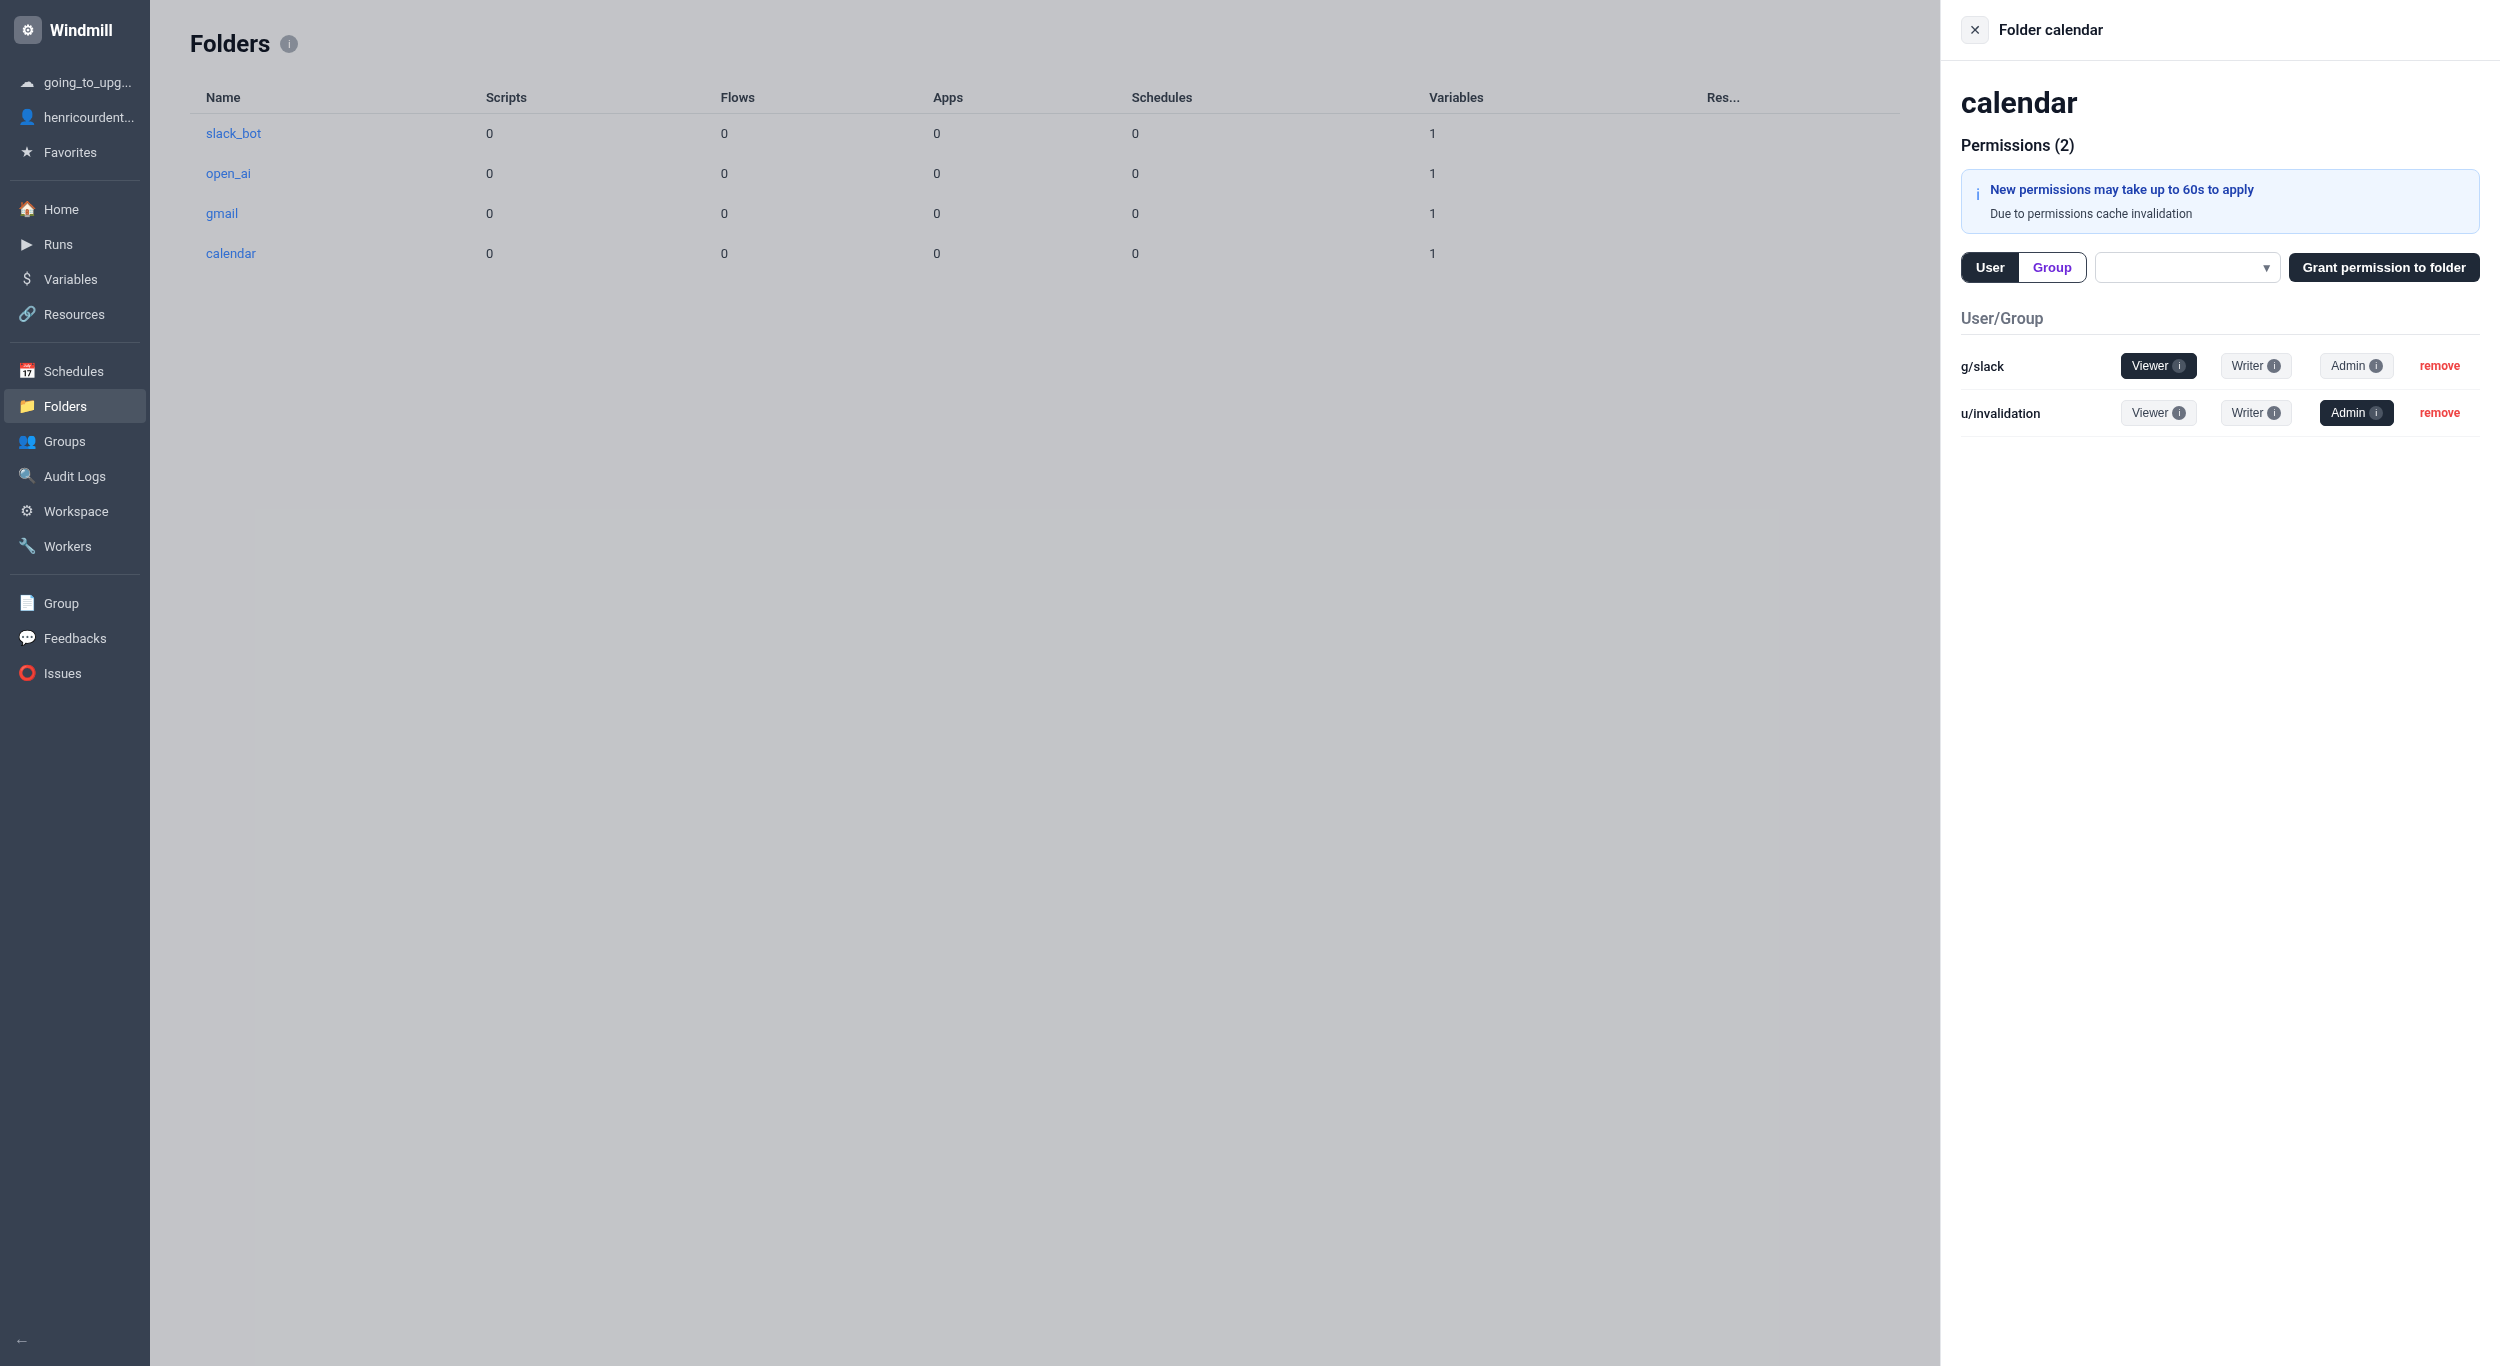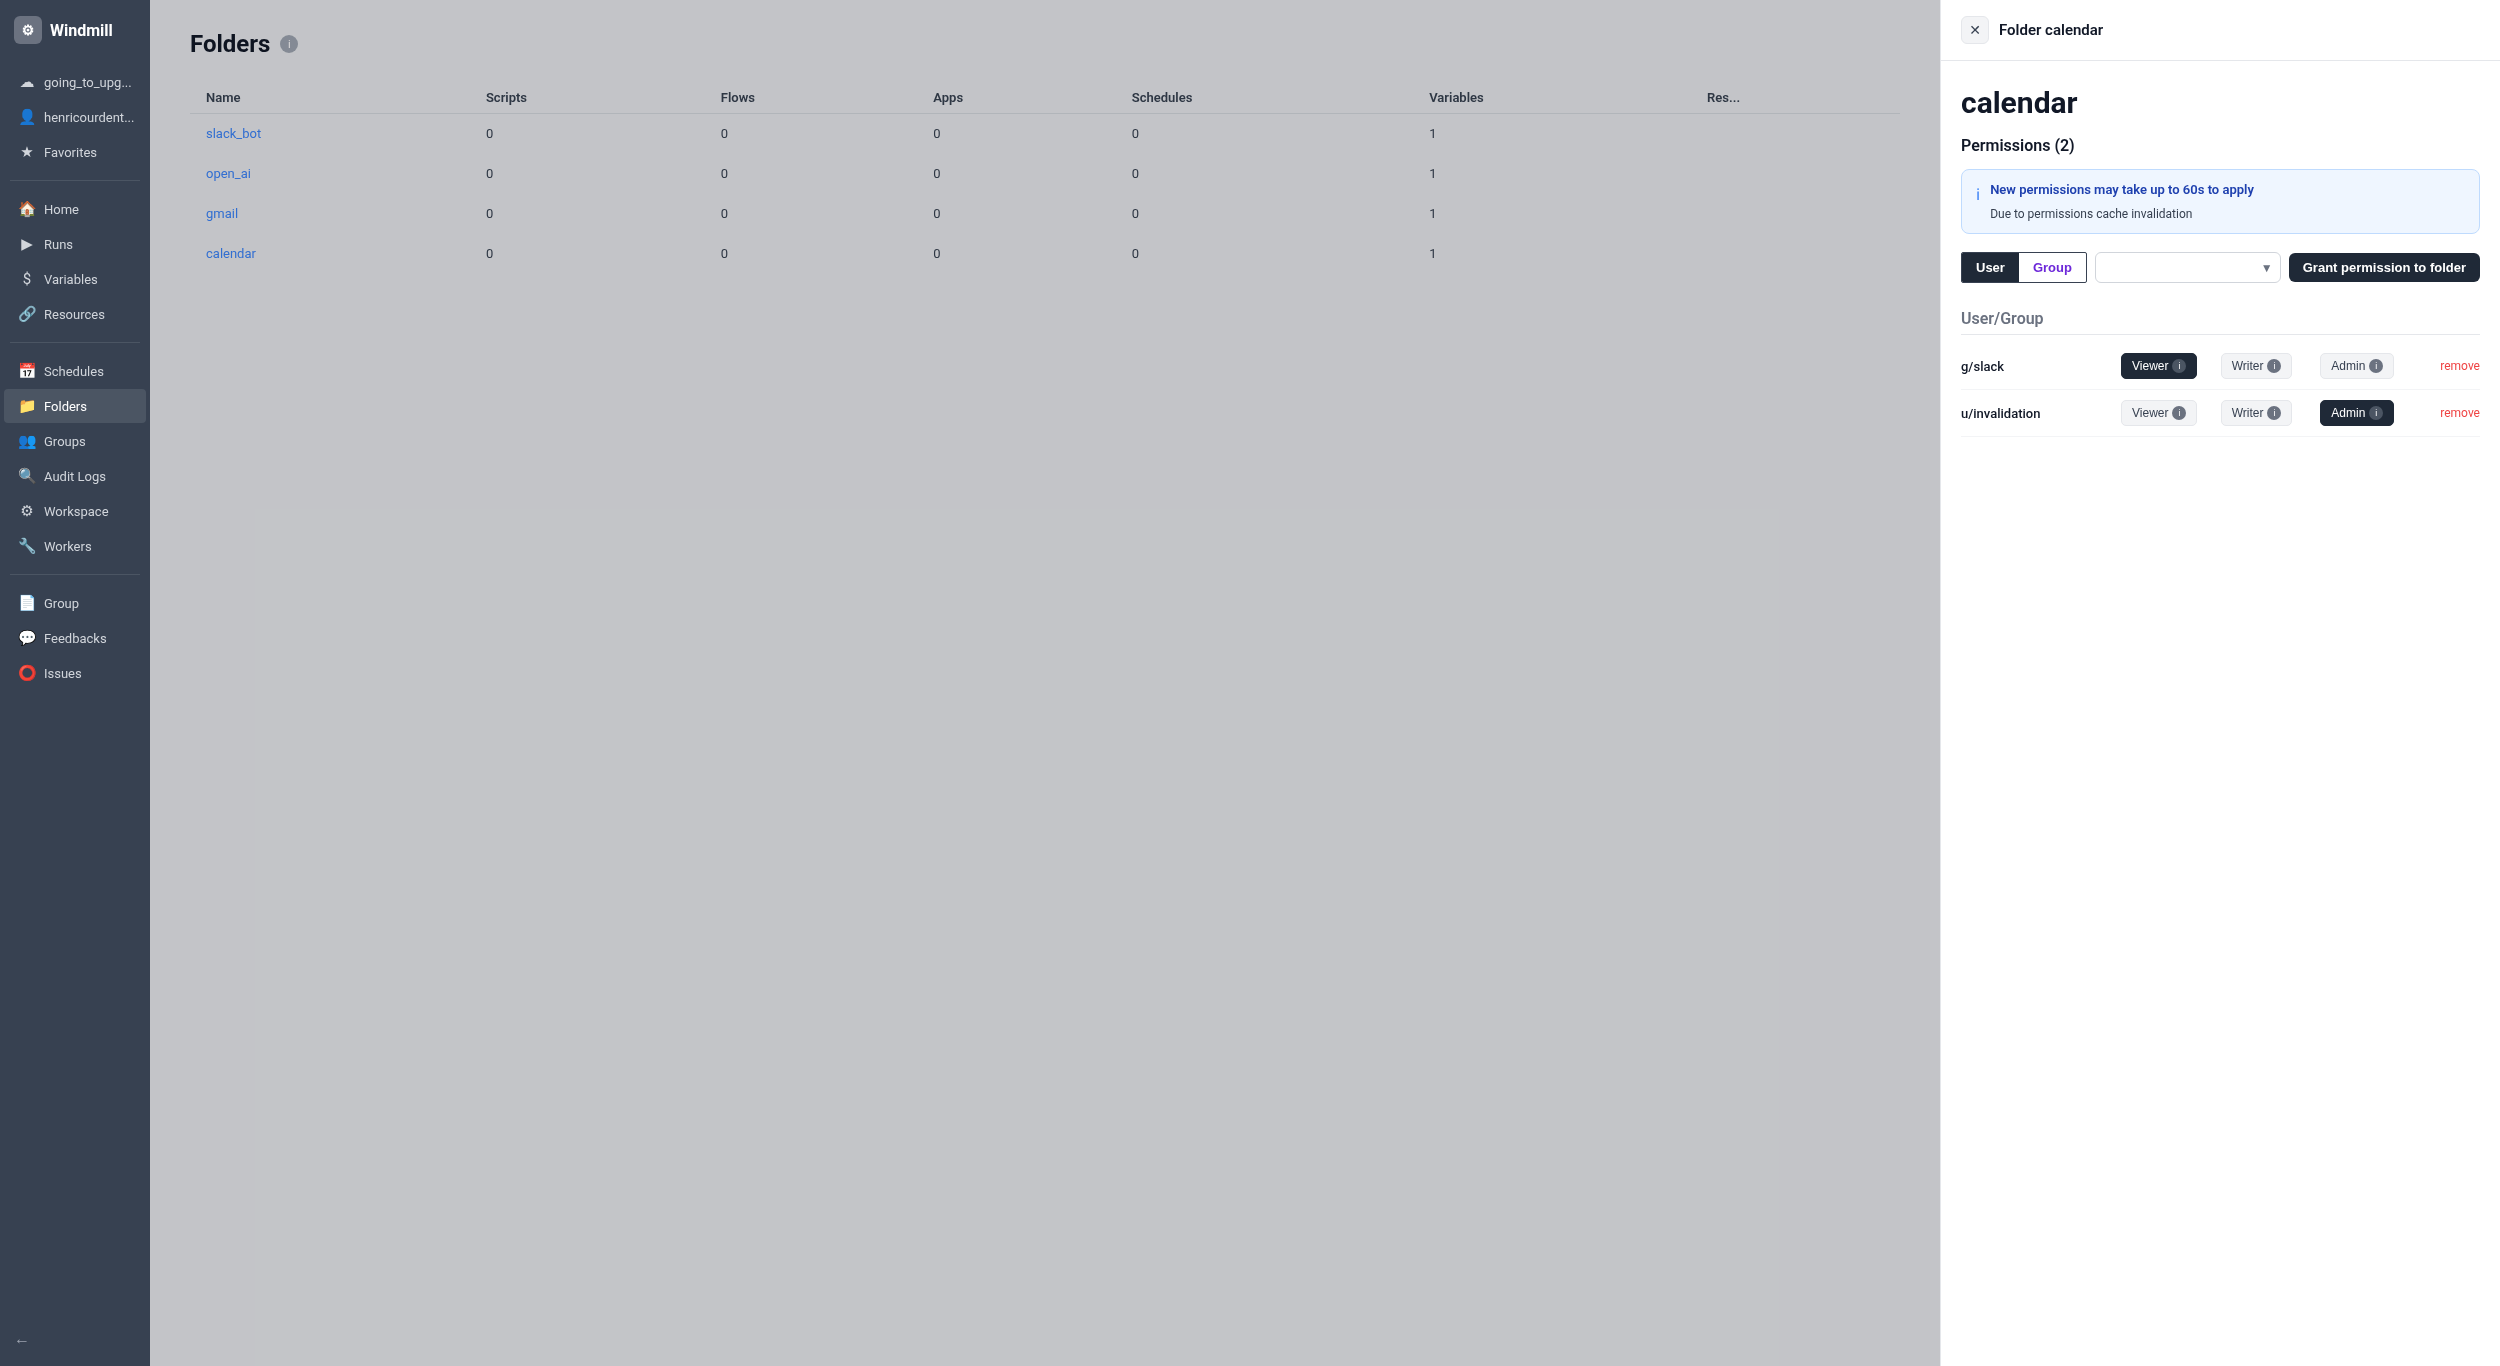--- a/index.html
+++ b/index.html
@@ -187,21 +187,21 @@
     
     .grant-row {
       display: flex;
       align-items: center;
       gap: 8px;
       margin-bottom: 20px;
     }
     .toggle-group {
       display: flex;
       border: 1px solid #374151;
-      border-radius: 2px;
+      border-radius: 8px;
       overflow: hidden;
     }
     .toggle-btn {
       padding: 7px 14px;
       font-size: 13px;
       font-weight: 600;
       cursor: pointer;
       border: none;
       background: transparent;
       color: #6d28d9;
@@ -296,24 +296,23 @@
       display: inline-flex;
       align-items: center;
       justify-content: center;
     }
     .perm-btn.active .info-dot {
       background: #4b5563;
     }
     .remove-link {
       color: #ef4444;
       font-size: 12px;
-      font-weight: 400;
+      font-weight: 700;
       cursor: pointer;
       text-decoration: none;
-      text-align: right;
     }
 
     
     .main-overlay {
       position: absolute;
       inset: 0;
       background: rgba(0,0,0,0.15);
       pointer-events: none;
     }
   </style>

